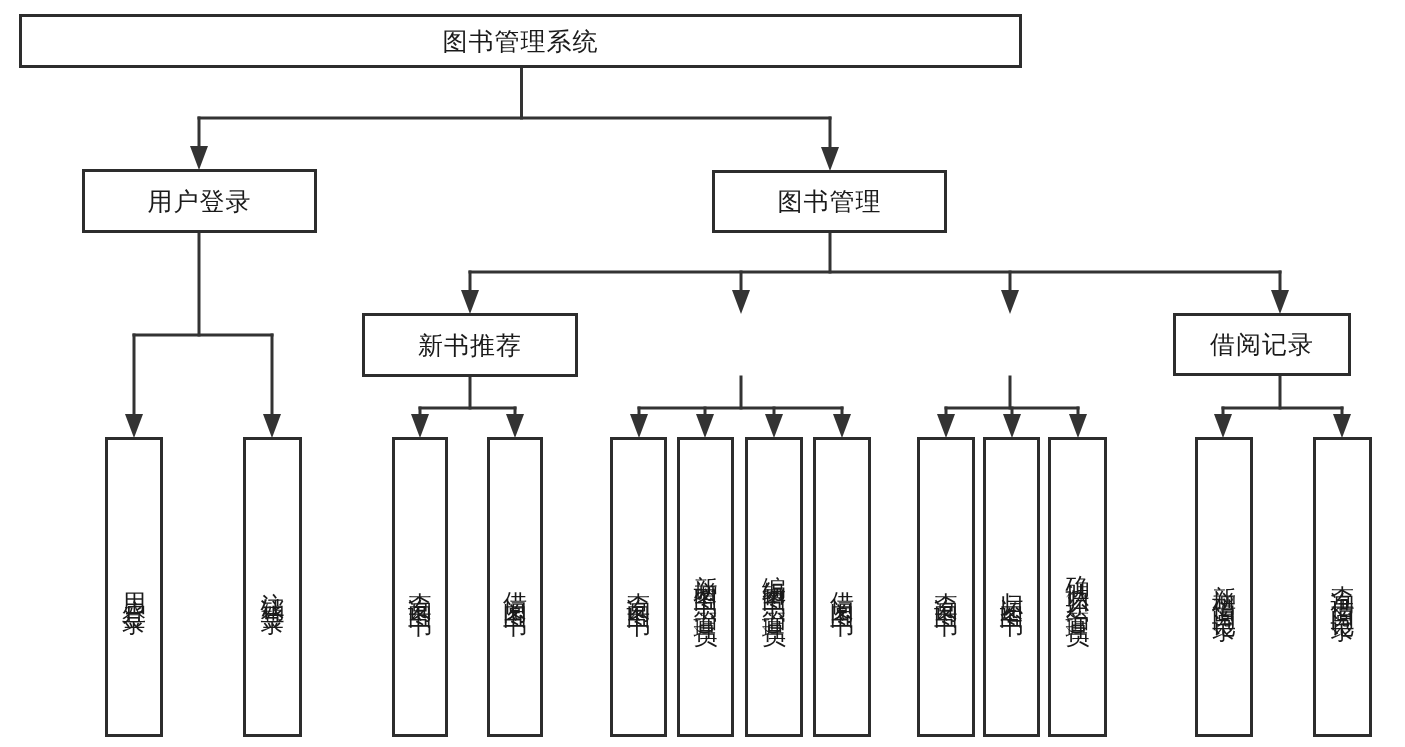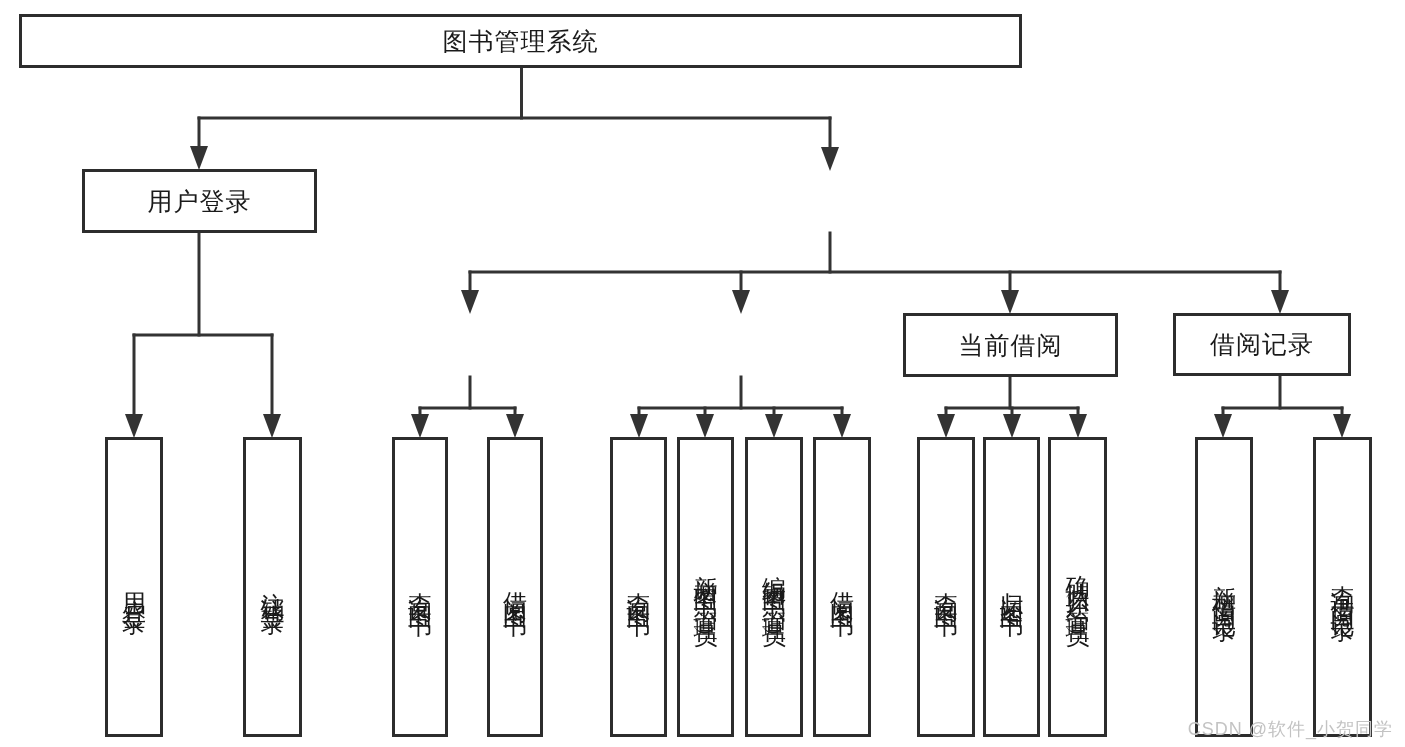--- a/index.html
+++ b/index.html
@@ -91,36 +91,36 @@
       <line x1="1223" y1="408" x2="1342" y2="408" stroke="#333333" stroke-width="3" stroke-linecap="square"></line>
       <line x1="1223" y1="408" x2="1223" y2="420" stroke="#333333" stroke-width="3" stroke-linecap="square"></line>
       <polygon points="1214,414 1232,414 1223,438" fill="#333333"></polygon>
       <line x1="1342" y1="408" x2="1342" y2="420" stroke="#333333" stroke-width="3" stroke-linecap="square"></line>
       <polygon points="1333,414 1351,414 1342,438" fill="#333333"></polygon>
     </svg>
 
   <div class="node node-h" style="left:19px;top:14px;width:1003px;height:54px">图书管理系统</div>
 
   <div class="node node-h" style="left:82px;top:169px;width:235px;height:64px">用户登录</div>
+  <div class="node node-h" style="left:712px;top:170px;width:235px;height:63px">图书管理</div>
 
-  <div class="node node-h" style="left:903px;top:313px;width:215px;height:64px">当前借阅</div>
+  <div class="node node-h" style="left:362px;top:313px;width:216px;height:64px">新书推荐</div>
   <div class="node node-h" style="left:1173px;top:313px;width:178px;height:63px">借阅记录</div>
 
   <div class="node node-v" style="left:105px;top:437px;width:58px;height:300px">用户登录</div>
   <div class="node node-v" style="left:243px;top:437px;width:59px;height:300px">注销登录</div>
 
   <div class="node node-v" style="left:392px;top:437px;width:56px;height:300px">查询图书</div>
   <div class="node node-v" style="left:487px;top:437px;width:56px;height:300px">借阅图书</div>
 
   <div class="node node-v" style="left:610px;top:437px;width:57px;height:300px">查询图书</div>
   <div class="node node-v" style="left:677px;top:437px;width:57px;height:300px">新增图书（管理员）</div>
   <div class="node node-v" style="left:745px;top:437px;width:58px;height:300px">编辑图书（管理员）</div>
   <div class="node node-v" style="left:813px;top:437px;width:58px;height:300px">借阅图书</div>
 
   <div class="node node-v" style="left:917px;top:437px;width:58px;height:300px">查询图书</div>
   <div class="node node-v" style="left:983px;top:437px;width:57px;height:300px">归还图书</div>
   <div class="node node-v" style="left:1048px;top:437px;width:59px;height:300px">确认归还（管理员）</div>
 
   <div class="node node-v" style="left:1195px;top:437px;width:58px;height:300px">新增借阅记录</div>
   <div class="node node-v" style="left:1313px;top:437px;width:59px;height:300px">查询借阅记录</div>
 
-  <div class="watermark">CSDN @软件_小贺同学</div>
 </div>
 
 </body></html>

